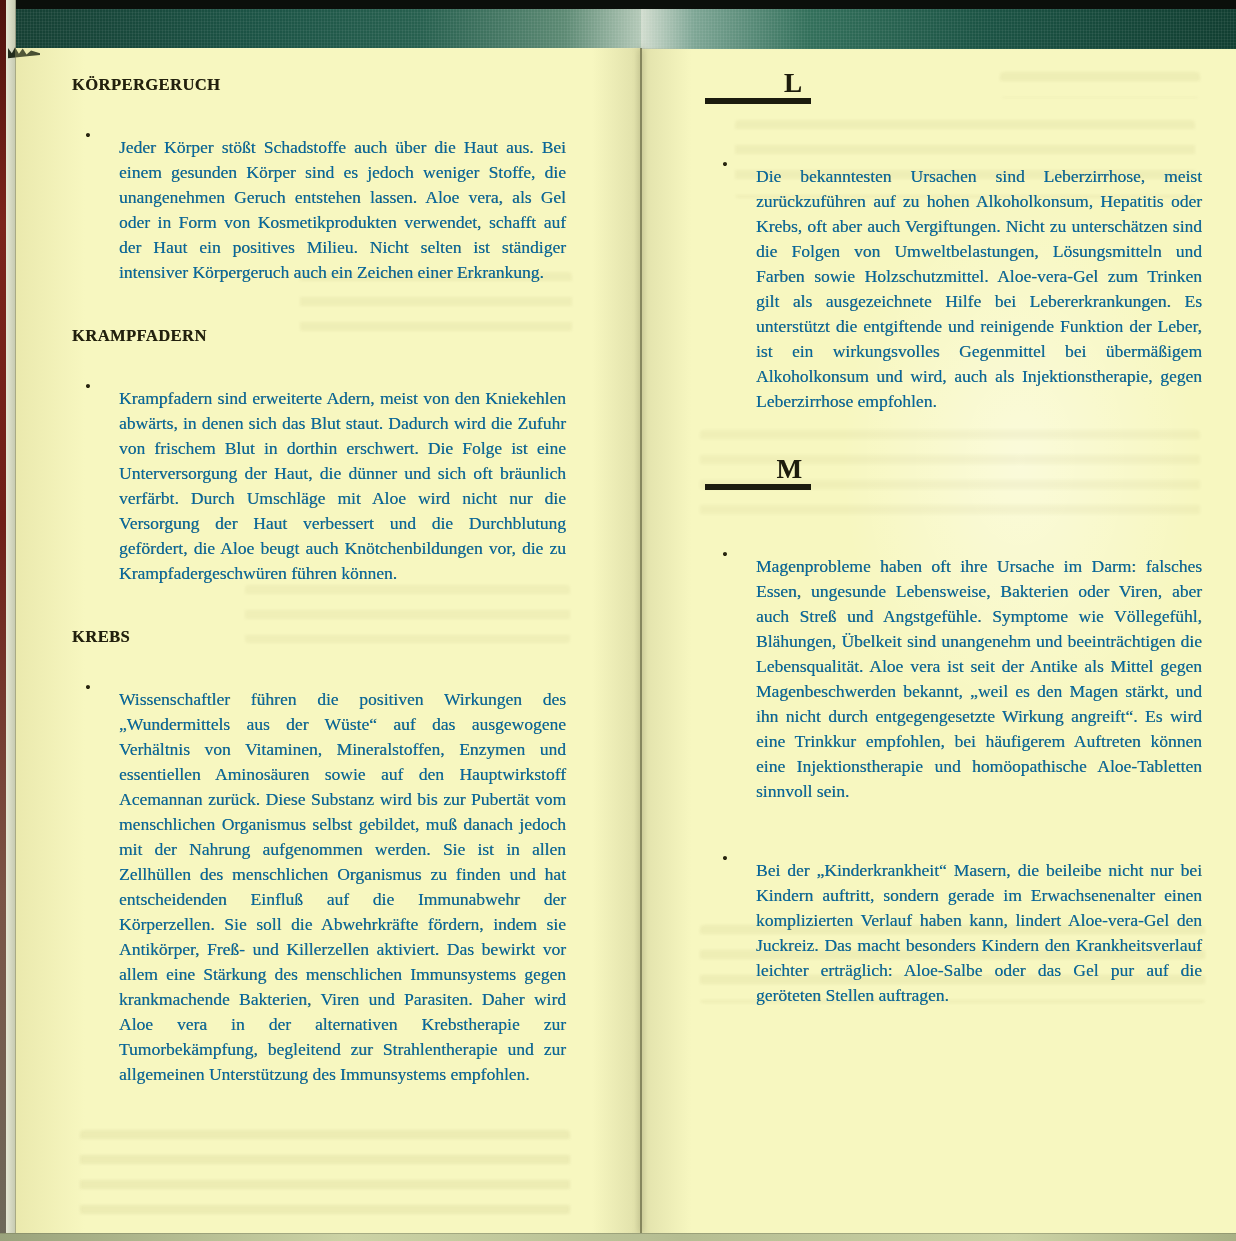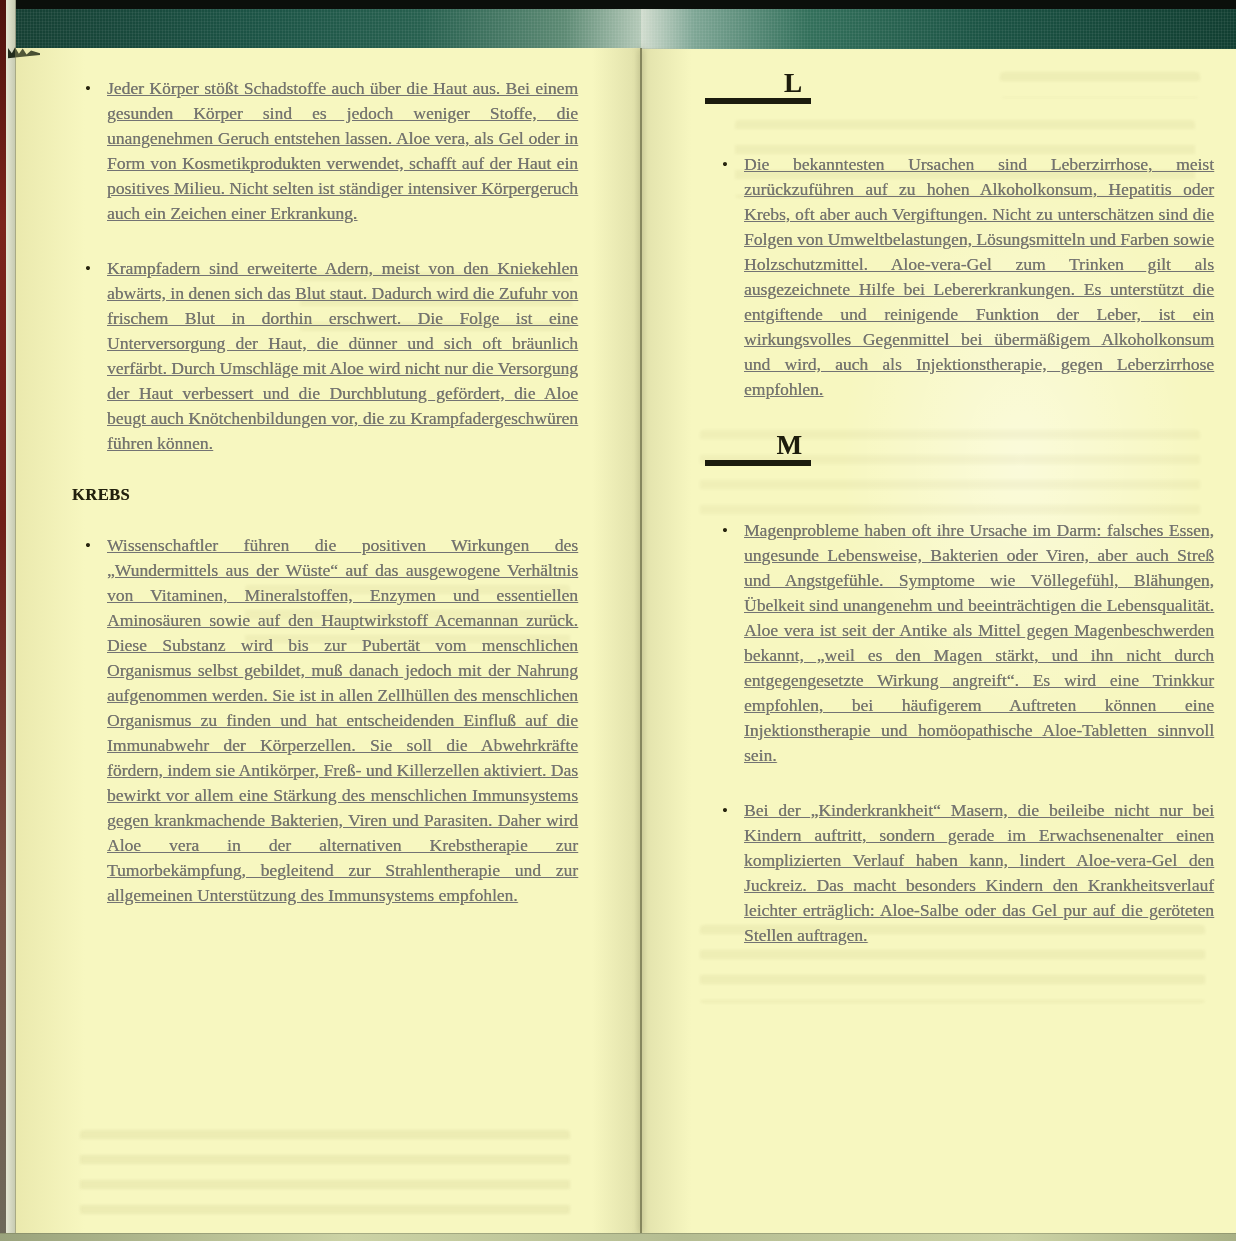--- a/index.html
+++ b/index.html
@@ -45,23 +45,23 @@
   .col-left{left:72px;top:76px;width:506px;}
   .col-right{left:705px;top:70px;width:509px;}
   .heading{
     font-size:16.5px;font-weight:bold;letter-spacing:0.45px;color:#22200d;
     margin:0 0 28px 0;line-height:1.15;
     text-shadow:0.3px 0 0 rgba(34,32,13,0.6);}
   .item{display:flex;margin:0 0 30px 0;}
   .col-left .item{padding-left:13px;}
   .col-right .item{padding-left:17px;}
   .bullet{flex:none;width:22px;font-size:17px;line-height:25px;color:#28250f;}
-  .ptext{flex:1;margin:0;font-size:17.5px;line-height:25px;text-align:justify;
-    hyphens:auto;-webkit-hyphens:auto;color:#737373;
-    text-shadow:0.3px 0 0 rgba(40,37,15,0.5);text-decoration:underline;}
+  .ptext{flex:1;margin:12px;font-size:17.5px;line-height:25px;text-align:justify;
+    hyphens:auto;-webkit-hyphens:auto;color:#0369a1;
+    text-shadow:0.3px 0 0 rgba(40,37,15,0.5);}
   .letter-block{width:97px;border-bottom:6px solid #1b1b0e;text-align:right;
     padding:0 9px 1px 0;margin:0 0 48px 0;}
   .letter-m-block{margin-top:16px;margin-bottom:52px;}
   .letter{font-size:27px;font-weight:bold;line-height:1;color:#1d1c0c;
     text-shadow:0.3px 0 0 rgba(29,28,12,0.6);}
 </style>
 </head>
 <body>
 
 <div class="scan">
@@ -84,27 +84,29 @@
   <div class="ghost" style="left:245px;top:585px;width:325px;height:58px;opacity:.5"></div>
   <div class="ghost" style="left:80px;top:1130px;width:490px;height:85px;opacity:.7"></div>
   <div class="ghost" style="left:1000px;top:72px;width:200px;height:26px;opacity:.6"></div>
   <div class="ghost" style="left:735px;top:120px;width:460px;height:78px;opacity:.55"></div>
   <div class="ghost" style="left:700px;top:430px;width:500px;height:95px;opacity:.45"></div>
   <div class="ghost" style="left:700px;top:925px;width:505px;height:78px;opacity:.6"></div>
 
   <div class="col col-left">
 
     <section>
+      <h2 class="heading">KÖRPERGERUCH</h2>
       <div class="item">
         <span class="bullet">•</span>
         <p class="ptext" lang="de">Jeder Körper stößt Schadstoffe auch über die Haut aus. Bei einem gesunden Körper sind es jedoch weniger Stoffe, die unangenehmen Geruch entstehen lassen. Aloe vera, als Gel oder in Form von Kosmetikprodukten verwendet, schafft auf der Haut ein positives Milieu. Nicht selten ist ständiger intensiver Körpergeruch auch ein Zeichen einer Erkrankung.</p>
       </div>
     </section>
 
     <section>
+      <h2 class="heading">KRAMPFADERN</h2>
       <div class="item">
         <span class="bullet">•</span>
         <p class="ptext" lang="de">Krampfadern sind erweiterte Adern, meist von den Kniekehlen abwärts, in denen sich das Blut staut. Dadurch wird die Zufuhr von frischem Blut in dorthin erschwert. Die Folge ist eine Unterversorgung der Haut, die dünner und sich oft bräunlich verfärbt. Durch Umschläge mit Aloe wird nicht nur die Versorgung der Haut verbessert und die Durchblutung gefördert, die Aloe beugt auch Knötchenbildungen vor, die zu Krampfadergeschwüren führen können.</p>
       </div>
     </section>
 
     <section>
       <h2 class="heading">KREBS</h2>
       <div class="item">
         <span class="bullet">•</span>

